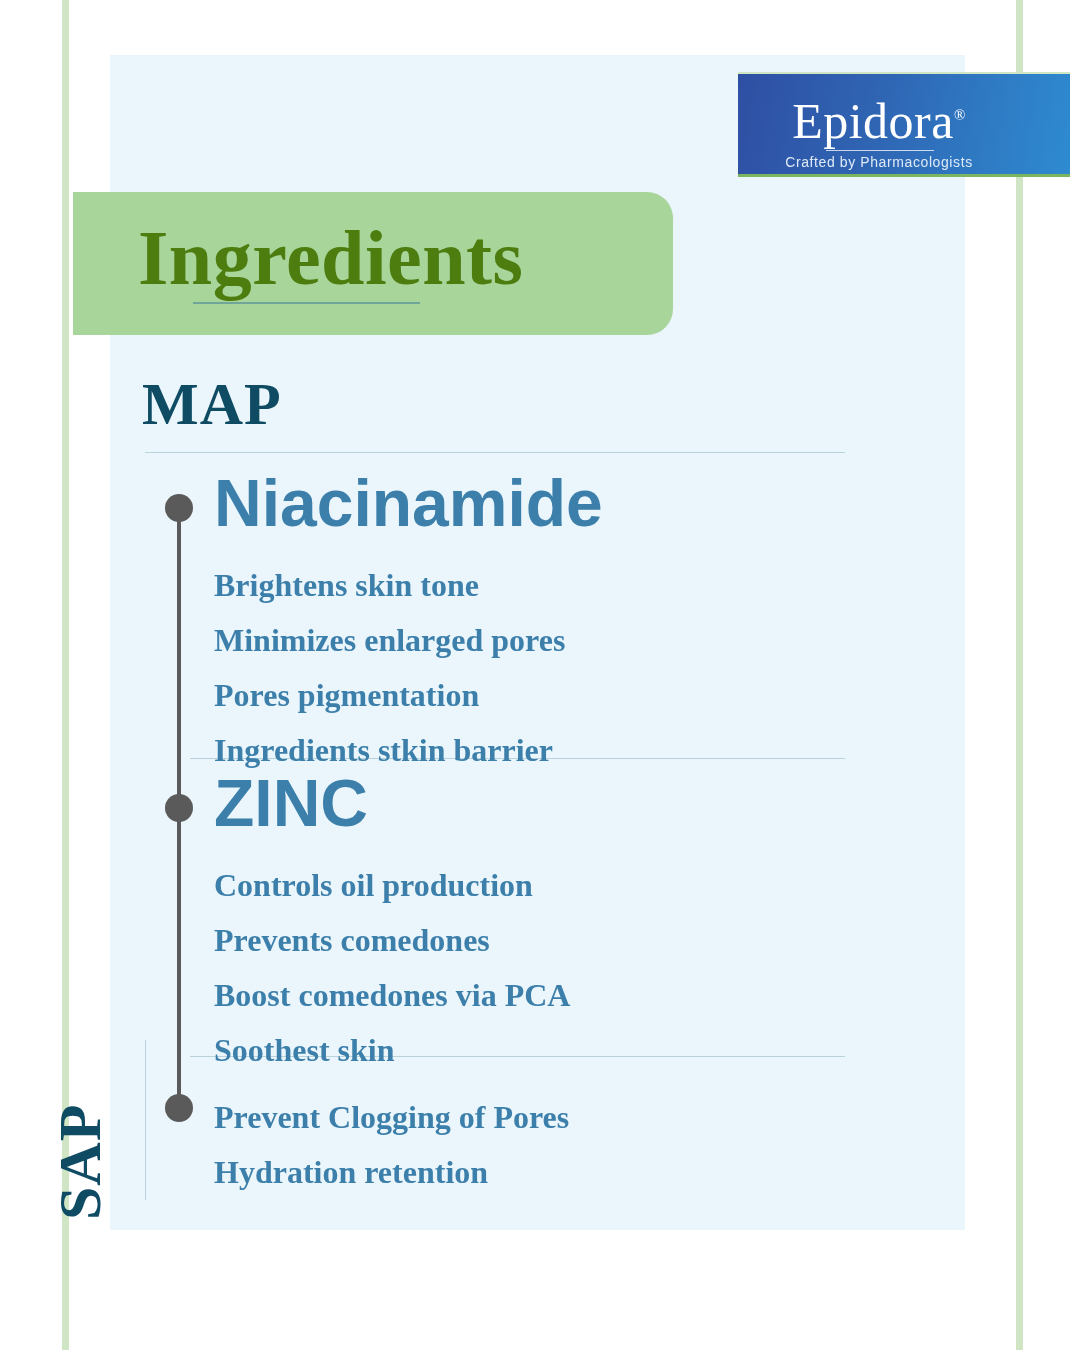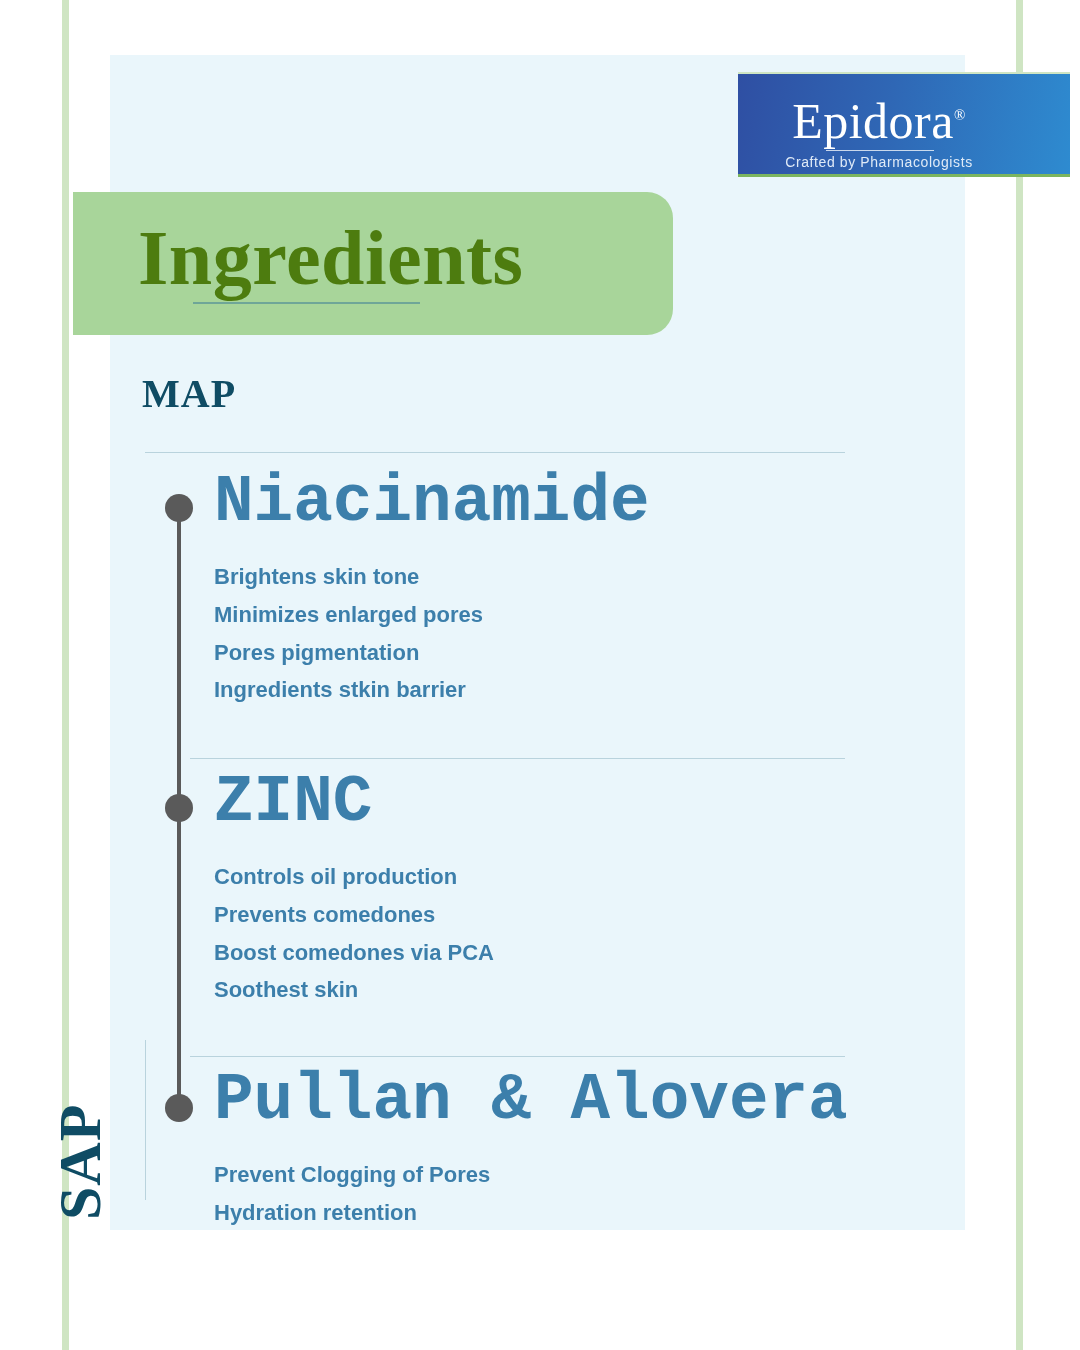--- a/index.html
+++ b/index.html
@@ -111,21 +111,21 @@
     height: 2px;
     background: #3f7f97;
     opacity: 0.55;
   }
 
   
   .map-label {
     position: absolute;
     left: 142px;
     top: 370px;
-    font-size: 40px;
+    font-size: 60px;
     font-weight: bold;
     color: #0f4c64;
     letter-spacing: 1px;
   }
   .map-underline {
     position: absolute;
     left: 145px;
     top: 452px;
     width: 700px;
     height: 1px;
@@ -178,32 +178,32 @@
 
   
   .ingredient {
     position: absolute;
     left: 214px;
   }
   .ing-name {
     font-weight: bold;
     color: #3c7fab;
     line-height: 1;
-    font-family: Liberation Mono, monospace;
+    font-family: Liberation Sans, sans-serif;
   }
   .ing-name.big { font-size: 66px; }
   .benefits {
     margin-top: 22px;
   }
   .benefit {
-    font-size: 22px;
+    font-size: 32px;
     font-weight: bold;
     color: #3c7fab;
     line-height: 1.72;
-    font-family: Liberation Sans, sans-serif;
+    font-family: Liberation Serif, serif;
   }
 
   .block-1 { top: 470px; }
   .block-2 { top: 770px; }
   .block-3 { top: 1068px; }
 
   .sep {
     position: absolute;
     left: 190px;
     width: 655px;
@@ -259,18 +259,17 @@
   <div class="ing-name big">ZINC</div>
   <div class="benefits">
     <div class="benefit">Controls oil production</div>
     <div class="benefit">Prevents comedones</div>
     <div class="benefit">Boost comedones via PCA</div>
     <div class="benefit">Soothest skin</div>
   </div>
 </div>
 
 <div class="ingredient block-3">
-  <div class="ing-name big">Pullan &amp; Alovera</div>
   <div class="benefits">
     <div class="benefit">Prevent Clogging of Pores</div>
     <div class="benefit">Hydration retention</div>
   </div>
 </div>
 
 </body></html>

